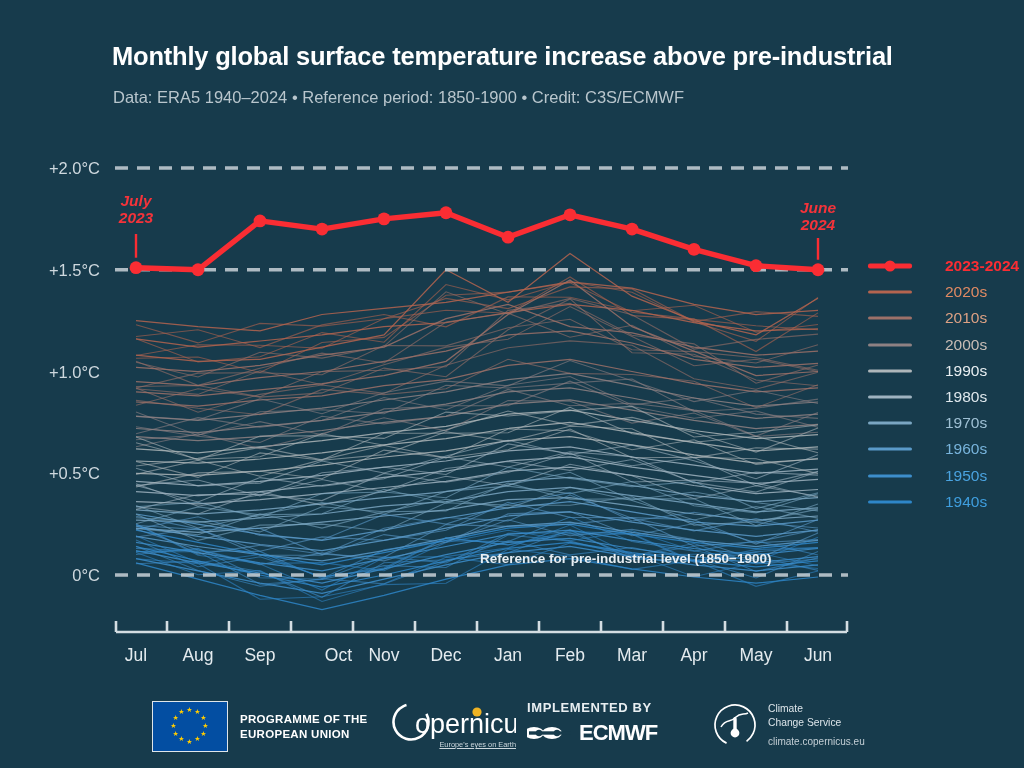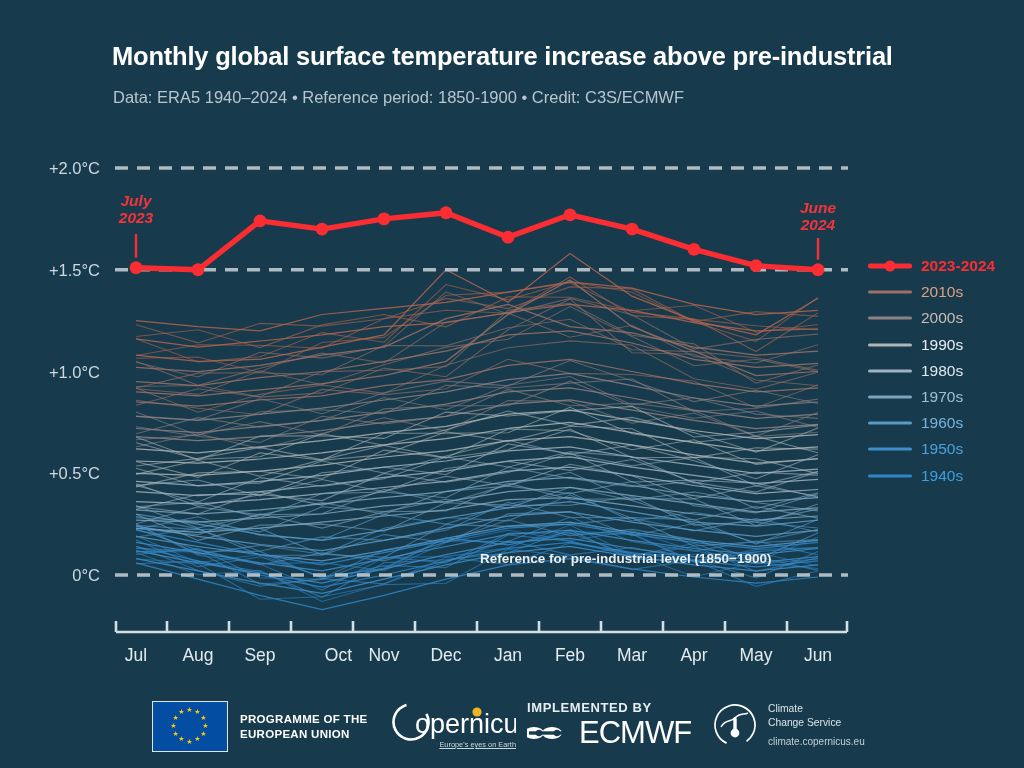--- a/index.html
+++ b/index.html
@@ -48,21 +48,21 @@
     transform:translateX(-50%);
   }
   .refnote{
     position:absolute;left:480px;top:551px;
     font-size:13.5px;font-weight:bold;color:#e9eff3;
     white-space:nowrap;
   }
 
   
   .legend{position:absolute;left:868px;top:253px;}
-  .lgrow{display:flex;align-items:center;height:26.2px;}
+  .lgrow{display:flex;align-items:center;height:26.2px;gap:24px;}
   .lgswatch{position:relative;width:44px;height:14px;margin-right:9px;flex:none;}
   .lgline{position:absolute;left:0;top:50%;width:44px;height:3px;
           transform:translateY(-50%);border-radius:2px;}
   .lgline.hi{height:5px;}
   .lgdot{position:absolute;left:50%;top:50%;width:11px;height:11px;
          border-radius:50%;transform:translate(-50%,-50%);}
   .lglabel{font-size:15.5px;white-space:nowrap;}
   .lglabel.hi{font-weight:bold;font-size:15.5px;}
 
   
@@ -77,21 +77,21 @@
           line-height:1.28;letter-spacing:0.3px;}
 
   .coplogo{position:relative;width:128px;height:46px;flex:none;}
   .coptag{position:absolute;right:0;bottom:-1px;color:#cdd8de;font-size:7.4px;
           white-space:nowrap;text-decoration:underline;}
 
   .ecmwfwrap{position:relative;}
   .implby{color:#e8eef1;font-size:13px;font-weight:bold;letter-spacing:0.6px;
           margin-bottom:2px;}
   .ecmwfrow{display:flex;align-items:center;}
-  .ecmwftext{color:#fff;font-size:31px;font-weight:normal;letter-spacing:-1px;
+  .ecmwftext{color:#fff;font-size:22px;font-weight:bold;letter-spacing:-1px;
              margin-left:6px;line-height:1;}
 
   .c3srow{display:flex;align-items:center;}
   .c3stext{margin-left:10px;color:#dde5ea;font-size:10.3px;line-height:1.33;}
   .c3surl{margin-top:6px;font-size:10px;color:#c3ced5;}
 </style>
 </head>
 <body>
 
 <div class="stage">
@@ -264,20 +264,26 @@
   <div class="legend" id="legend">
       <div class="lgrow">
         <span class="lgswatch">
           <span class="lgline hi" style="background: rgb(250, 45, 51);"></span>
           <span class="lgdot" style="background: rgb(250, 45, 51);"></span>
         </span>
         <span class="lglabel hi" style="color: rgb(250, 45, 51);">2023-2024</span>
       </div>
       <div class="lgrow">
         <span class="lgswatch">
+          <span class="lgline" style="background: rgb(180, 100, 79);"></span>
+        </span>
+        <span class="lglabel" style="color: rgb(224, 138, 99);">2020s</span>
+      </div>
+      <div class="lgrow">
+        <span class="lgswatch">
           <span class="lgline" style="background: rgb(157, 113, 105);"></span>
         </span>
         <span class="lglabel" style="color: rgb(221, 161, 132);">2010s</span>
       </div>
       <div class="lgrow">
         <span class="lgswatch">
           <span class="lgline" style="background: rgb(142, 129, 131);"></span>
         </span>
         <span class="lglabel" style="color: rgb(200, 189, 182);">2000s</span>
       </div>

